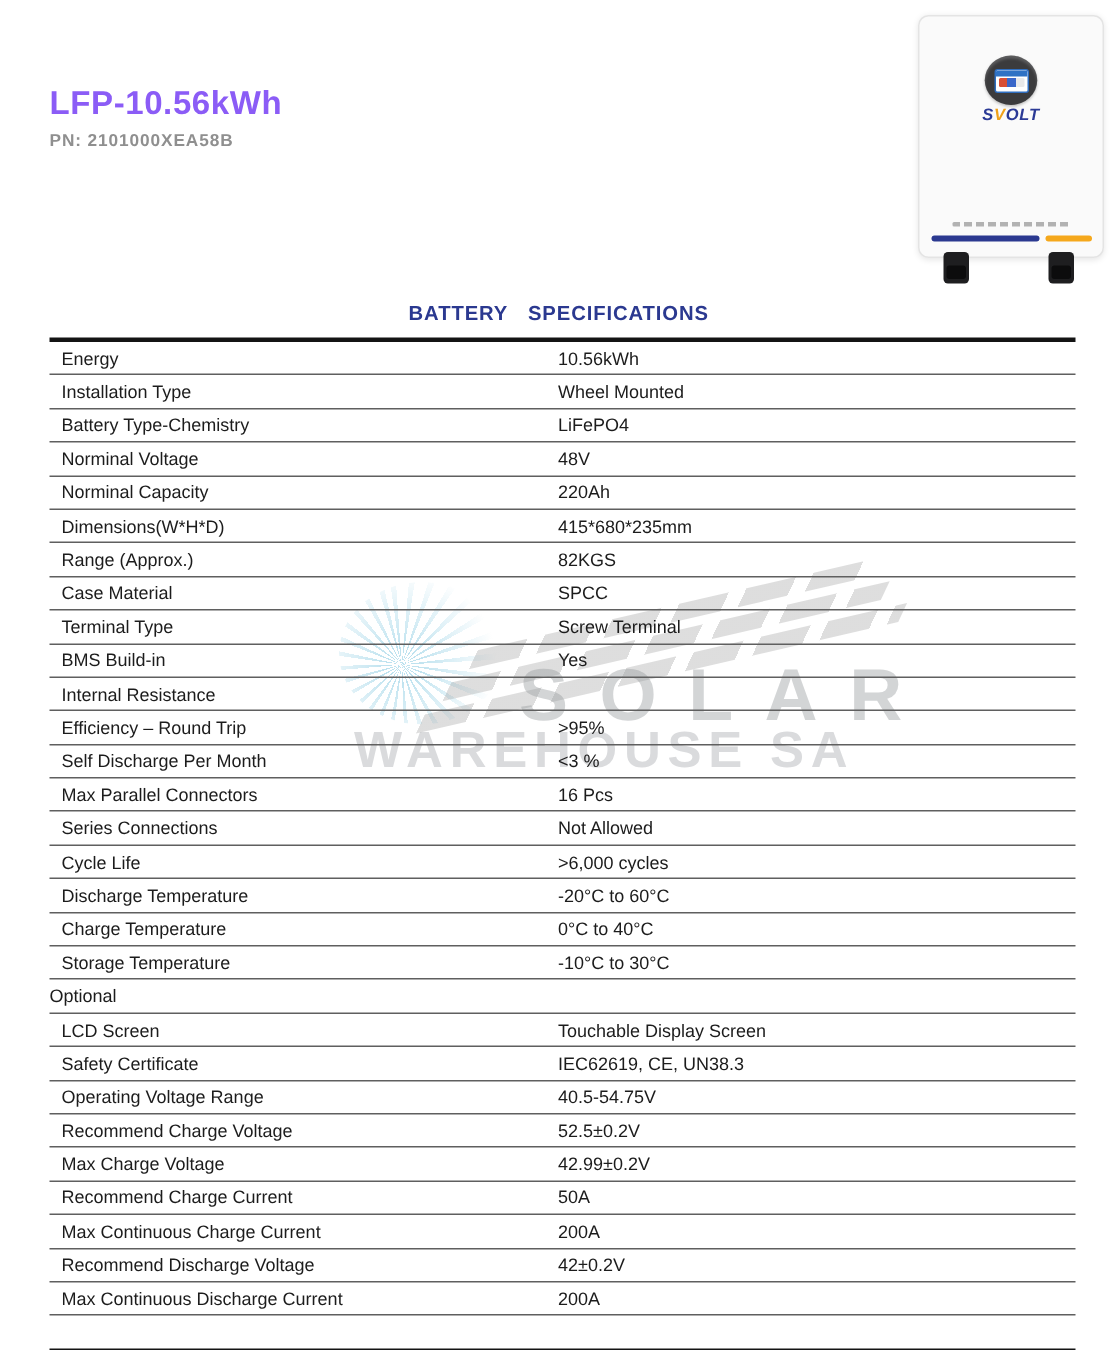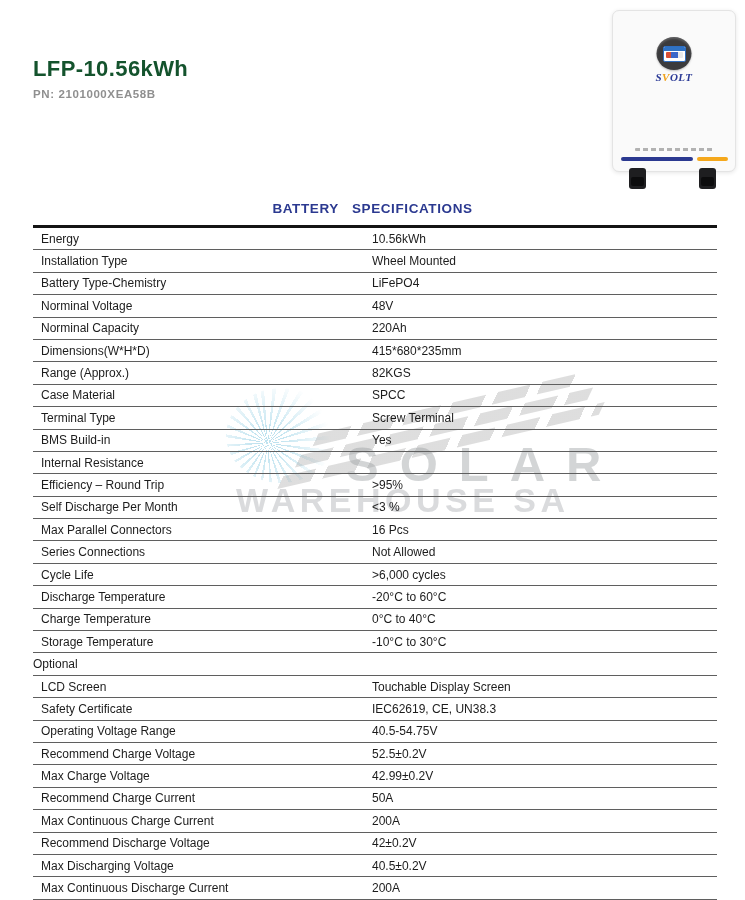--- a/index.html
+++ b/index.html
@@ -3,21 +3,21 @@
 <meta charset="utf-8">
 <style>
   html,body{margin:0;padding:0;}
   body{
     width:745px;height:900px;position:relative;background:#ffffff;
     font-family:"Liberation Sans", sans-serif;color:#1d1d1d;overflow:hidden;
   }
   
   .title{
     position:absolute;left:33px;top:56px;font-size:22px;font-weight:bold;
-    color:#14532d;letter-spacing:0.4px;
+    color:#8b5cf6;letter-spacing:0.4px;
   }
   .pn{
     position:absolute;left:33px;top:88px;font-size:11.5px;font-weight:bold;
     color:#8F8F8F;letter-spacing:0.6px;
   }
   
   .battery{position:absolute;left:610px;top:8px;width:127px;height:184px;}
   .battery-body{
     position:absolute;left:2px;top:2px;width:122px;height:160px;
     background:#fafafa;border:1px solid #e4e4e4;border-radius:7px;
@@ -33,21 +33,21 @@
     width:21px;height:14px;background:#ffffff;border:1px solid #2f6ec0;
     border-radius:2px;overflow:hidden;
   }
   .screen-topbar{height:4px;background:#2f72c4;}
   .screen-pixels{
     height:6px;margin:1px 2px 0 2px;border-radius:1px;
     background:linear-gradient(90deg,#d94f35 0 30%,#3a67c9 30% 68%,#e9e9e9 68%);
   }
   .brand{
     position:absolute;left:0;top:60px;width:100%;text-align:center;
-    font-size:11px;font-weight:bold;font-style:italic;letter-spacing:0.5px;font-family:Liberation Serif, serif;
+    font-size:11px;font-weight:bold;font-style:italic;letter-spacing:0.5px;
   }
   .brand .b-blue{color:#2b3a96;}
   .brand .b-yellow{color:#f0a11a;}
   .microtext{
     position:absolute;left:18%;top:137px;width:64%;height:3px;border-radius:1px;
     background:repeating-linear-gradient(90deg,#9a9a9a 0 5px,transparent 5px 8px);
     opacity:0.75;
   }
   .stripe-blue{position:absolute;left:8px;top:146px;width:72px;height:4px;background:#2B3990;border-radius:2px;}
   .stripe-yellow{position:absolute;right:7px;top:146px;width:31px;height:4px;background:#F5A81C;border-radius:2px;}
@@ -240,21 +240,17 @@
     </div>
     <div class="spec-row">
       <span class="spec-label">Max Continuous Charge Current</span>
       <span class="spec-value">200A</span>
     </div>
     <div class="spec-row">
       <span class="spec-label">Recommend Discharge Voltage</span>
       <span class="spec-value">42±0.2V</span>
     </div>
     <div class="spec-row">
-      <span class="spec-label">Max Discharging Voltage</span>
-      <span class="spec-value">40.5±0.2V</span>
-    </div>
-    <div class="spec-row">
       <span class="spec-label">Max Continuous Discharge Current</span>
       <span class="spec-value">200A</span>
     </div>
     <div class="spec-row"></div>
   </div>
 
 </body></html>

